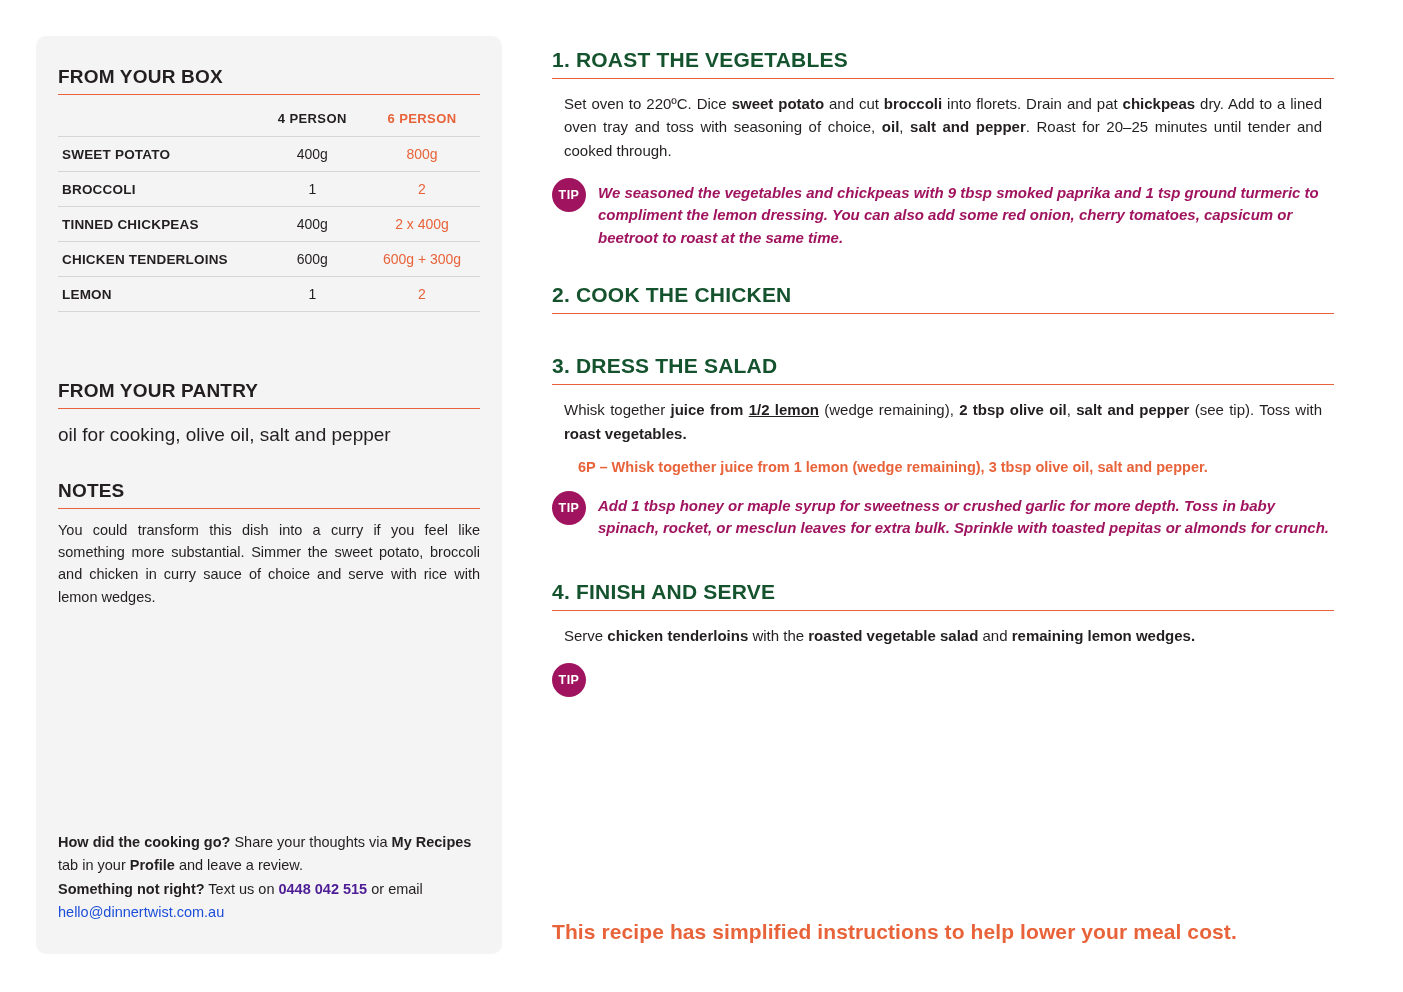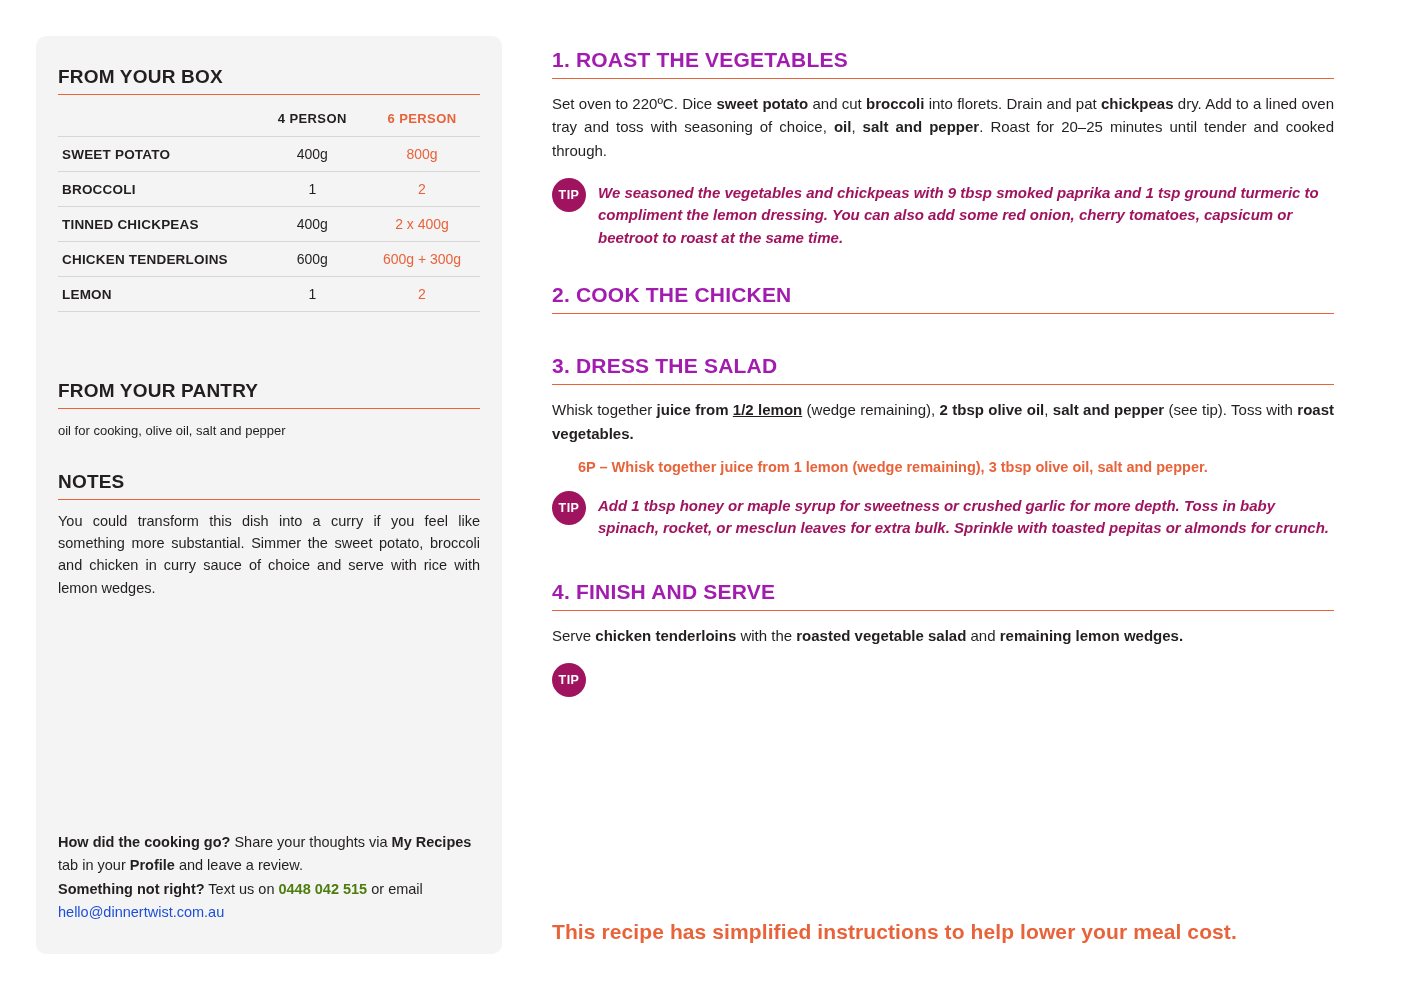--- a/index.html
+++ b/index.html
@@ -86,21 +86,21 @@
   }
   table.box-table tr.pad td {
     border-bottom: none;
     height: 22px;
   }
 
   .pantry-head {
     margin-top: 28px;
   }
   .body-text {
-    font-size: 13px;
+    font-size: 19px;
     line-height: 1.5;
     color: #231f20;
     margin: 12px 0 0 0;
   }
   .notes-head {
     margin-top: 30px;
   }
   .notes-text {
     text-align: justify;
     font-size: 14.5px;
@@ -110,49 +110,49 @@
 
   .footer-block {
     position: absolute;
     left: 22px;
     right: 22px;
     bottom: 30px;
     font-size: 14.5px;
     line-height: 1.6;
   }
   .footer-block b { font-weight: bold; }
-  .footer-block .accent { color: #4d7c0f; font-weight: bold; }
+  .footer-block .accent { color: #4c1d95; font-weight: bold; }
   .footer-block .accent-link { color: #1d4ed8; }
 
   
   .right-col {
     position: absolute;
     left: 552px;
     top: 48px;
     width: 782px;
   }
 
   .step { margin-bottom: 26px; }
   .step-title {
-    color: #a21caf;
+    color: #14532d;
     font-size: 21px;
     font-weight: bold;
     letter-spacing: 0.2px;
     margin: 0 0 6px 0;
   }
   .step-rule {
     border: none;
     border-top: 1.5px solid #e8633a;
     margin: 0 0 13px 0;
   }
   .step-body {
     font-size: 15px;
     line-height: 1.55;
     text-align: justify;
-    margin: 0;
+    margin: 12px;
   }
   .step-body b { font-weight: bold; }
   .u { text-decoration: underline; }
 
   .alt-line {
     color: #e8633a;
     font-weight: bold;
     font-size: 14.5px;
     margin-top: 14px;
     margin-left: 26px;

